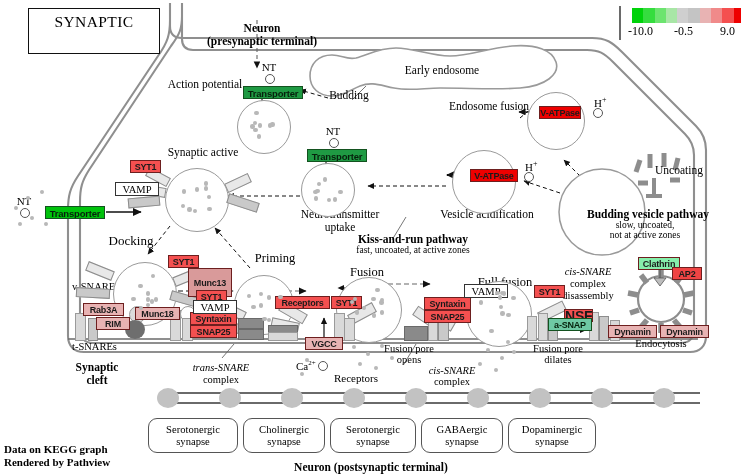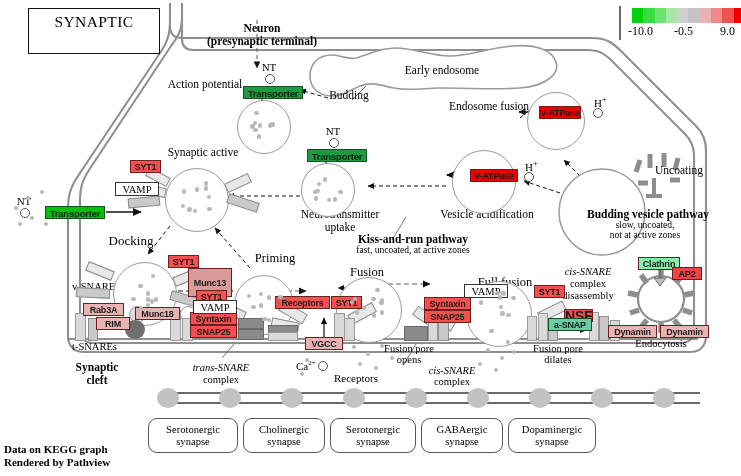--- a/index.html
+++ b/index.html
@@ -261,20 +261,21 @@
   <div class="txt ctr" style="left:356px;top:373px;font-size:11px">Receptors</div>
 
   <div class="txt" style="left:296px;top:360px;font-size:11px">
     <span>Ca</span><sup style="font-size:7px">2+</sup>
   </div>
   <div class="openc" style="left:318px;top:361px"></div>
 
   <div class="txt bold ctr" style="left:97px;top:361px;font-size:11.5px">Synaptic</div>
   <div class="txt bold ctr" style="left:97px;top:374px;font-size:11.5px">cleft</div>
 
+  <div class="txt bold ctr" style="left:371px;top:461px;font-size:11.5px">Neuron (postsynaptic terminal)</div>
 
   <div class="txt bold" style="left:4px;top:444px;font-size:11px">Data on KEGG graph</div>
   <div class="txt bold" style="left:4px;top:457px;font-size:11px">Rendered by Pathview</div>
 
   <div class="txt ctr" style="left:269px;top:62px;font-size:11px">NT</div>
   <div class="openc" style="left:265px;top:74px"></div>
 
   <div class="txt ctr" style="left:333px;top:126px;font-size:11px">NT</div>
   <div class="openc" style="left:329px;top:138px"></div>
 

